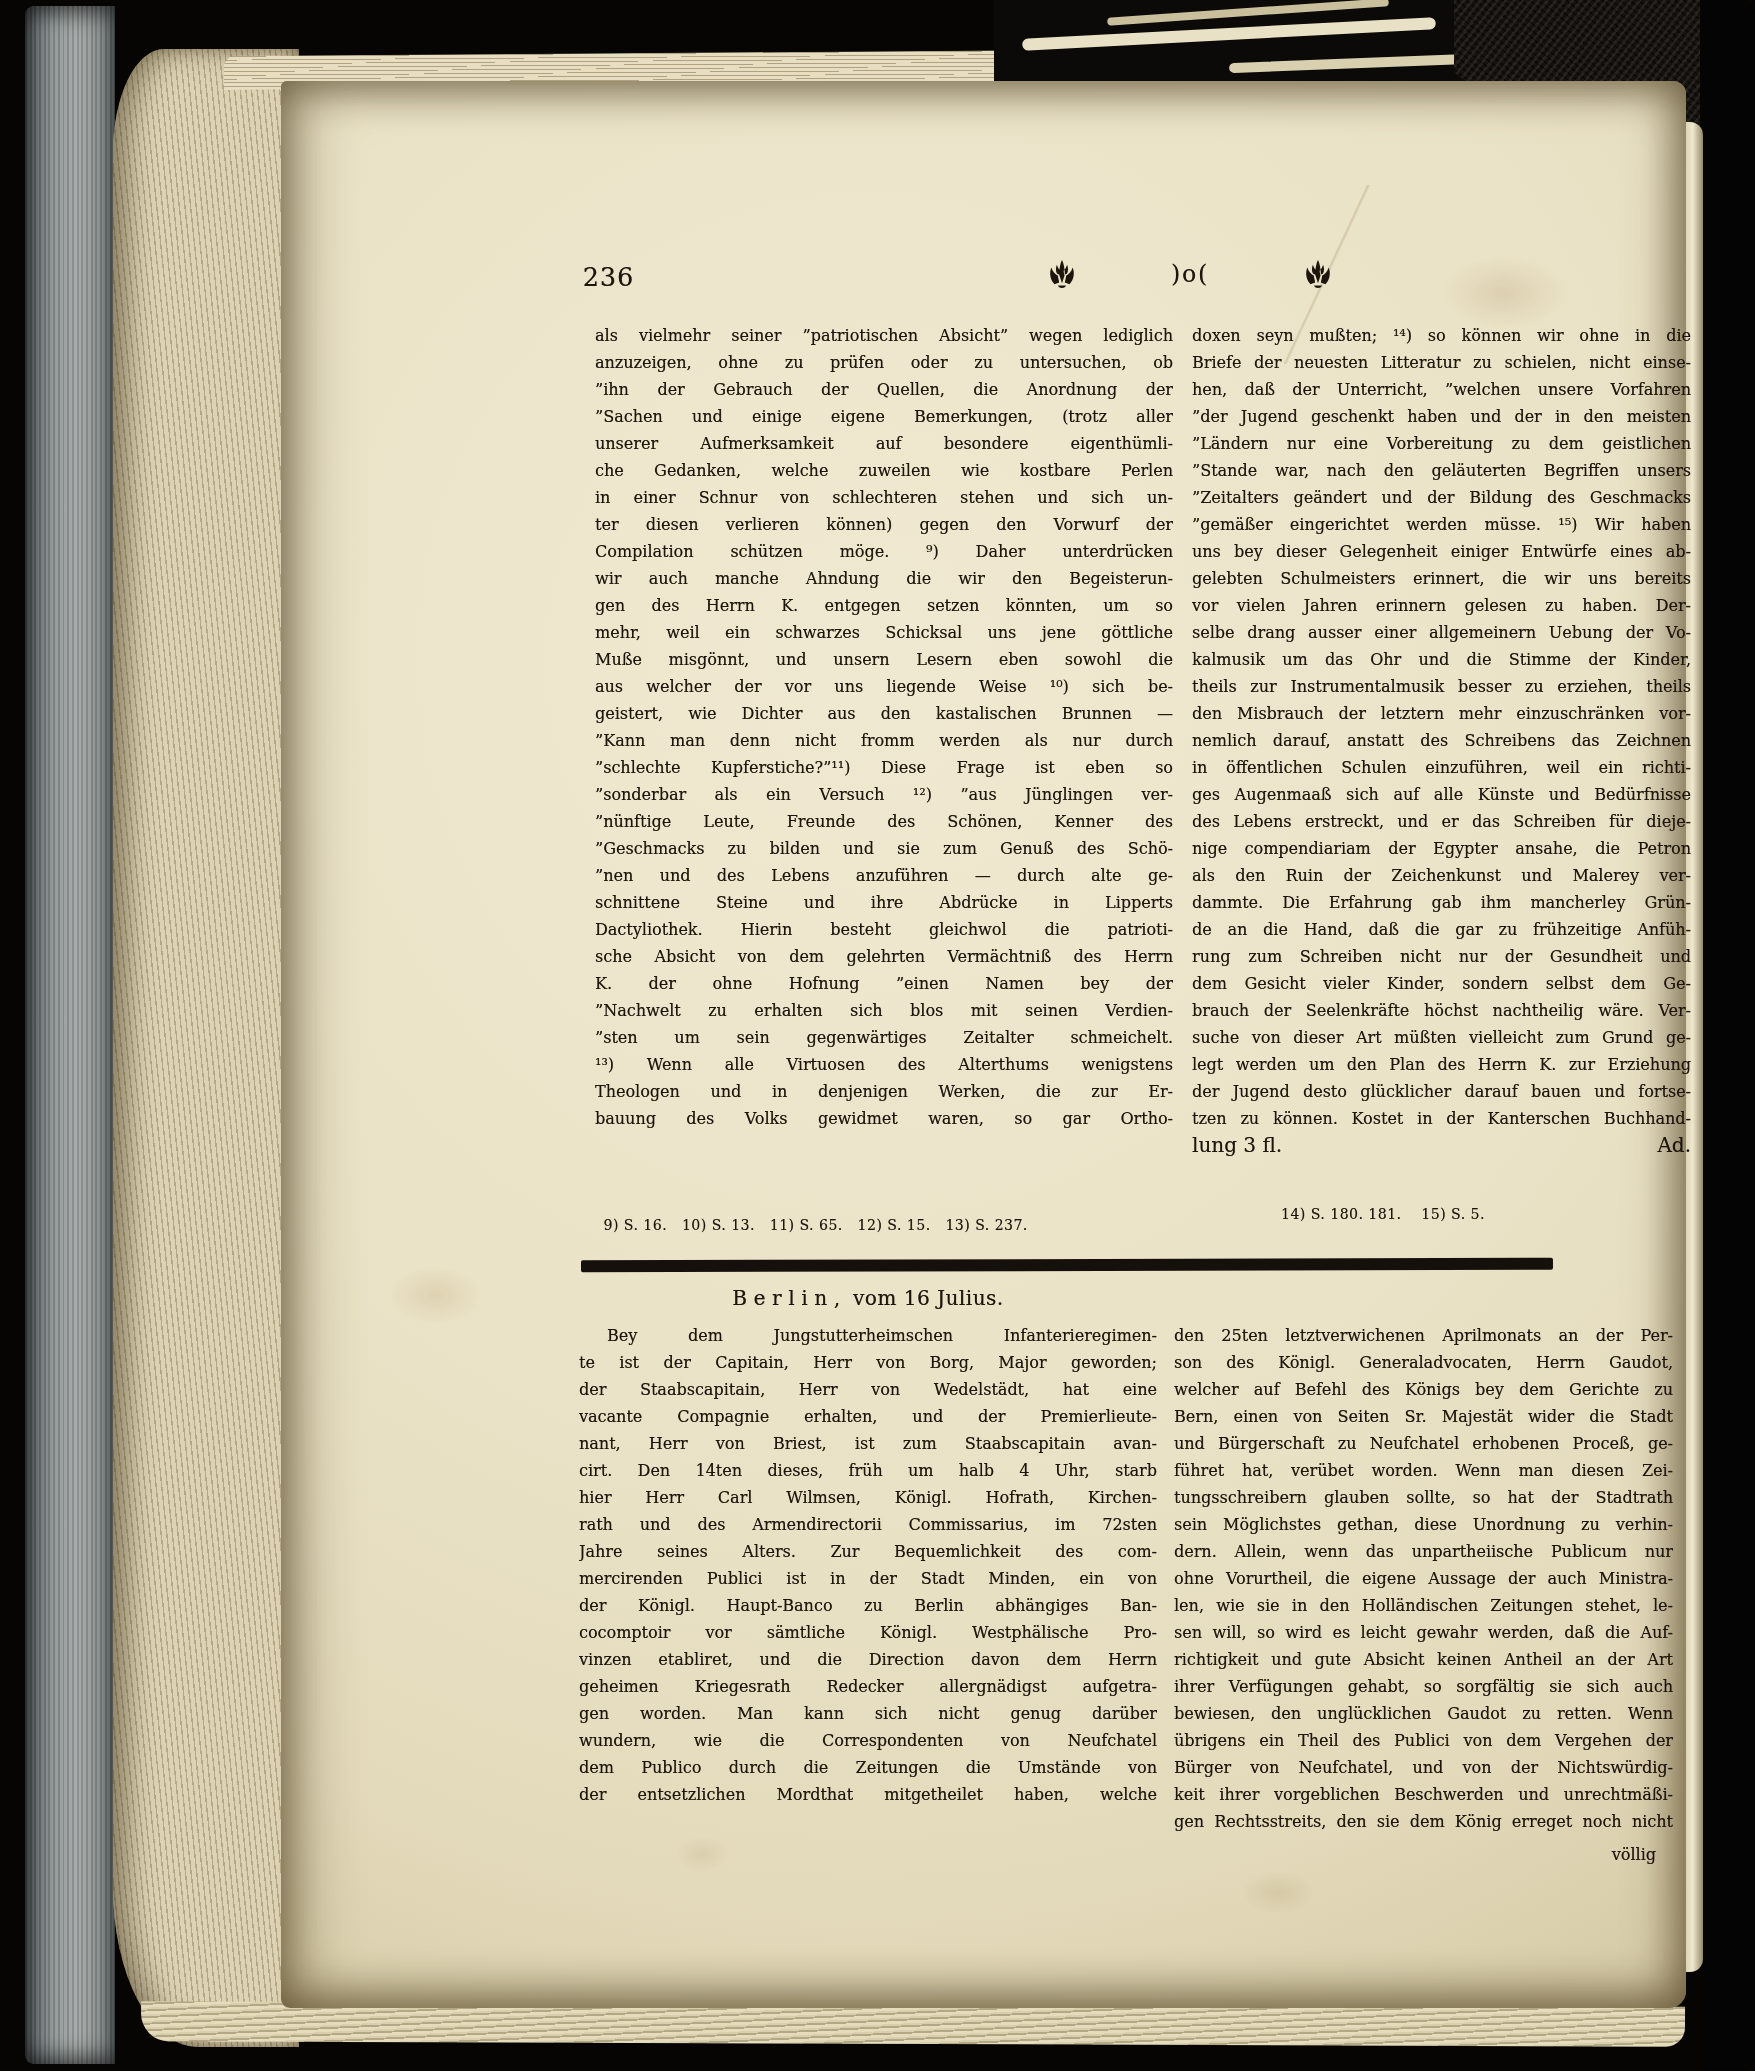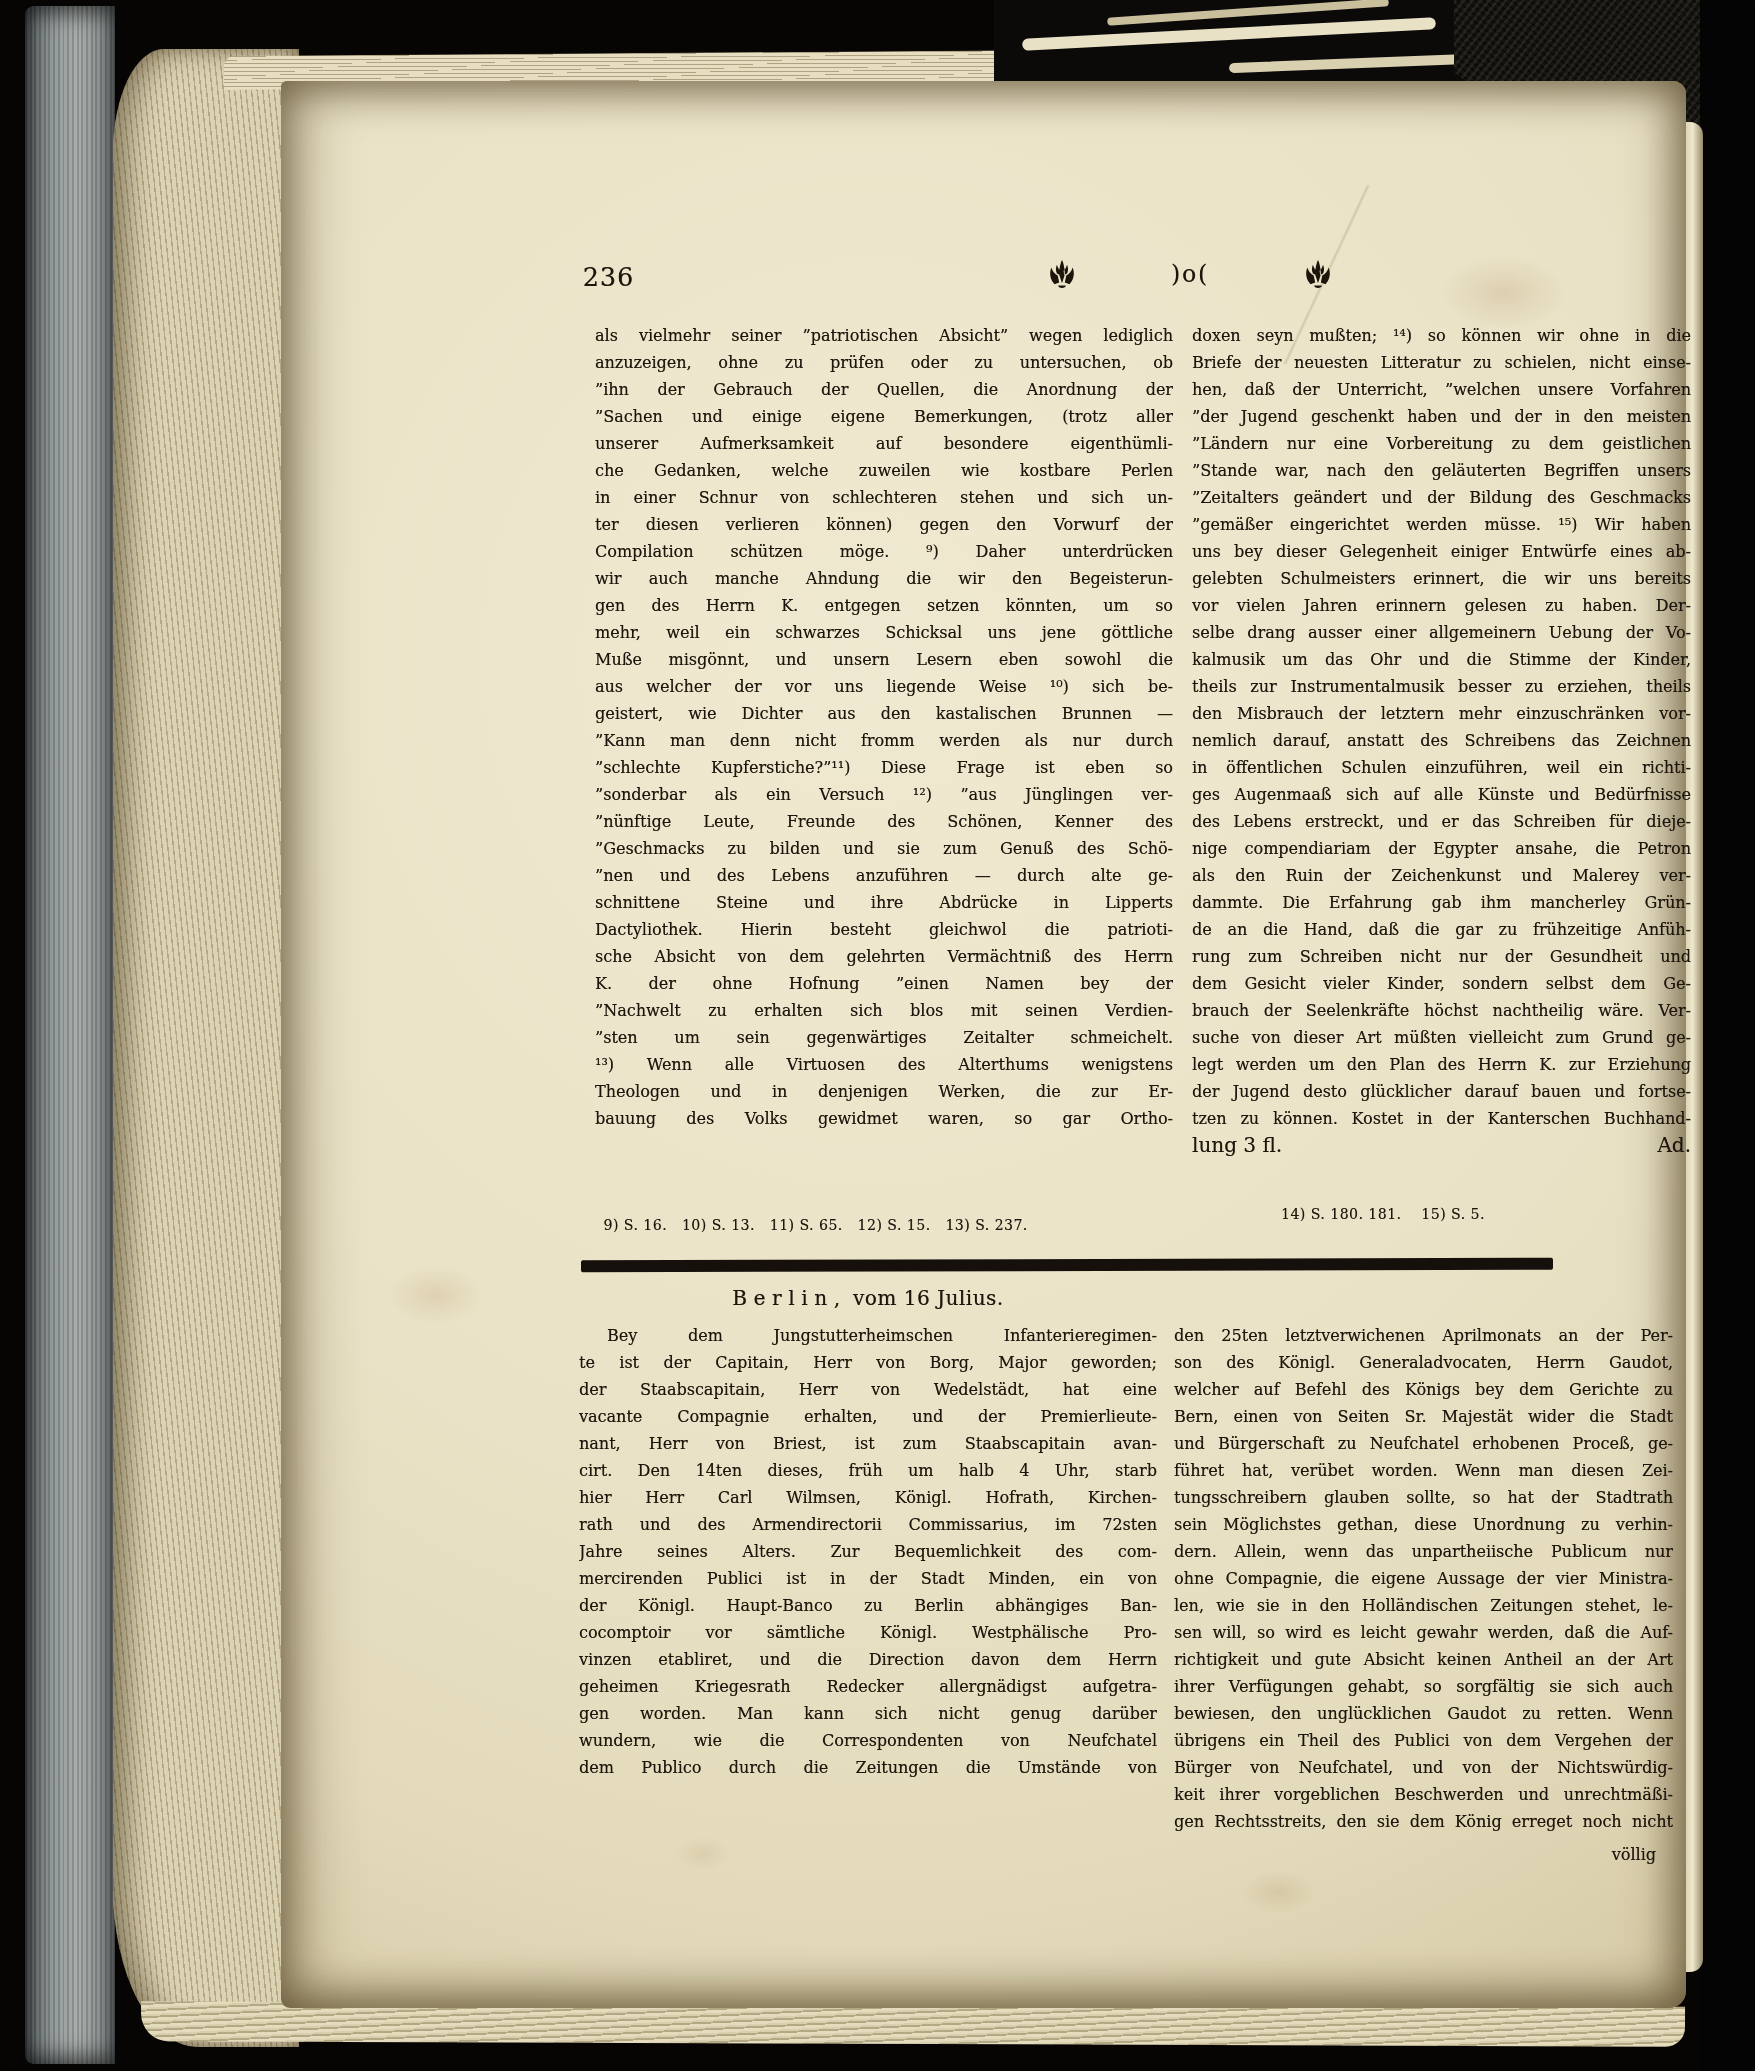--- a/index.html
+++ b/index.html
@@ -240,33 +240,34 @@
           <div class="line">rath und des Armendirectorii Commissarius, im 72sten</div>
           <div class="line">Jahre seines Alters.   Zur Bequemlichkeit des com-</div>
           <div class="line">mercirenden Publici ist in der Stadt Minden, ein von</div>
           <div class="line">der Königl. Haupt-Banco zu Berlin abhängiges Ban-</div>
           <div class="line">cocomptoir vor sämtliche Königl. Westphälische Pro-</div>
           <div class="line">vinzen etabliret, und die Direction davon dem Herrn</div>
           <div class="line">geheimen Kriegesrath Redecker allergnädigst aufgetra-</div>
           <div class="line">gen worden.   Man kann sich nicht genug darüber</div>
           <div class="line">wundern, wie die Correspondenten von Neufchatel</div>
           <div class="line">dem Publico durch die Zeitungen die Umstände von</div>
+          <div class="line">der entsetzlichen Mordthat mitgetheilet haben, welche</div>
         </div>
 
       <div class="col-news-right">
           <div class="line">den 25ten letztverwichenen Aprilmonats an der Per-</div>
           <div class="line">son des Königl. Generaladvocaten, Herrn Gaudot,</div>
           <div class="line">welcher auf Befehl des Königs bey dem Gerichte zu</div>
           <div class="line">Bern, einen von Seiten Sr. Majestät wider die Stadt</div>
           <div class="line">und Bürgerschaft zu Neufchatel erhobenen Proceß, ge-</div>
           <div class="line">führet hat, verübet worden.   Wenn man diesen Zei-</div>
           <div class="line">tungsschreibern glauben sollte, so hat der Stadtrath</div>
           <div class="line">sein Möglichstes gethan, diese Unordnung zu verhin-</div>
           <div class="line">dern.  Allein, wenn das unpartheiische Publicum nur</div>
-          <div class="line">ohne Compagnie, die eigene Aussage der vier Ministra-</div>
+          <div class="line">ohne Vorurtheil, die eigene Aussage der auch Ministra-</div>
           <div class="line">len, wie sie in den Holländischen Zeitungen stehet, le-</div>
           <div class="line">sen will, so wird es leicht gewahr werden, daß die Auf-</div>
           <div class="line">richtigkeit und gute Absicht keinen Antheil an der Art</div>
           <div class="line">ihrer Verfügungen gehabt, so sorgfältig sie sich auch</div>
           <div class="line">bewiesen, den unglücklichen Gaudot zu retten.  Wenn</div>
           <div class="line">übrigens ein Theil des Publici von dem Vergehen der</div>
           <div class="line">Bürger von Neufchatel, und von der Nichtswürdig-</div>
           <div class="line">keit ihrer vorgeblichen Beschwerden und unrechtmäßi-</div>
           <div class="line">gen Rechtsstreits, den sie dem König erreget noch nicht</div>
         </div>

